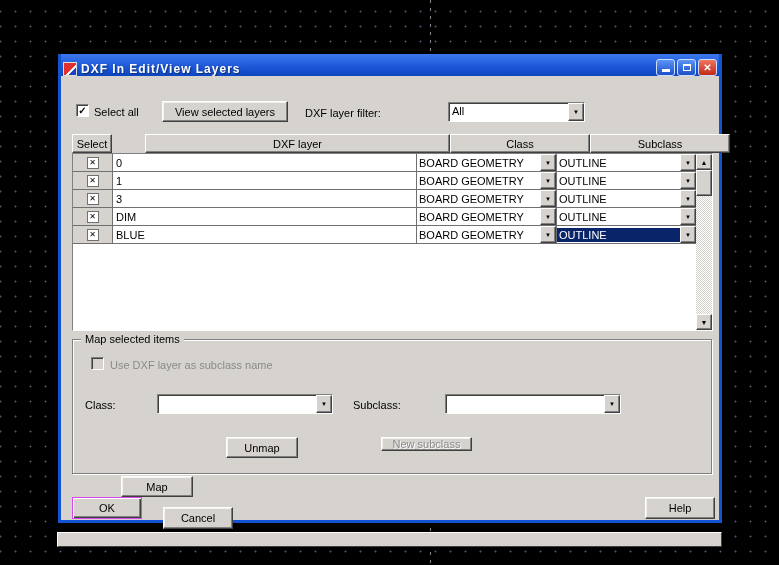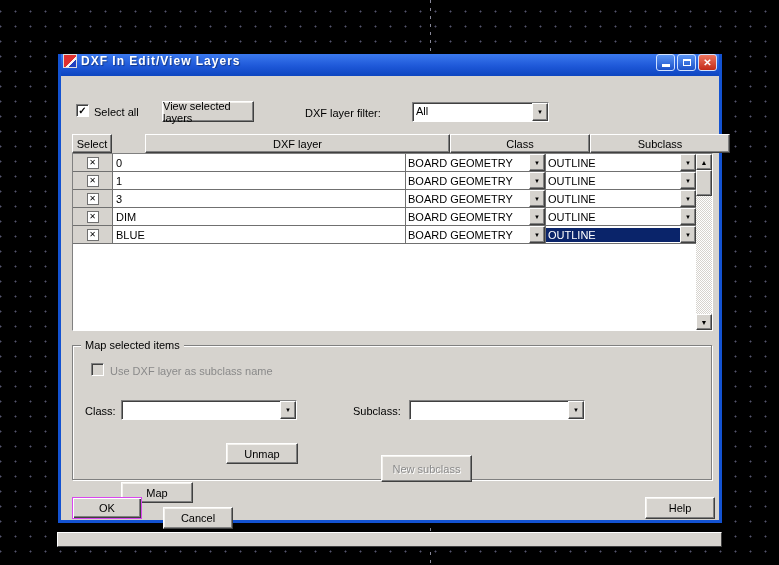--- a/index.html
+++ b/index.html
@@ -11,21 +11,21 @@
     font-family:"Liberation Sans",sans-serif;
   }
   .vline{position:absolute;left:430px;top:0;width:1px;height:565px;
     background:repeating-linear-gradient(180deg,#8a8a9a 0 3px,transparent 3px 8px);}
   .strip{position:absolute;left:57px;top:532px;width:665px;height:15px;background:#d6d3ce;
     border:1px solid;border-color:#ffffff #404040 #404040 #ffffff;box-sizing:border-box;}
 
   
   .dialog{position:absolute;left:58px;top:54px;width:664px;height:469px;box-sizing:border-box;
     background:#1352d1;padding:0 3px 3px;box-shadow:2px 2px 6px rgba(0,0,0,0.6);}
-  .titlebar{height:22px;display:flex;align-items:flex-start;
+  .titlebar{height:22px;display:flex;align-items:flex-end;
     background:linear-gradient(180deg,#3b79ee 0%,#1e58d8 55%,#0d45c0 100%);}
   .app-icon{width:14px;height:14px;margin:0 4px 0 2px;border:1px solid #ddd;box-sizing:border-box;
     background:linear-gradient(135deg,#e03030 0 55%,#f5f5f5 55% 70%,#2040c0 70%);}
   .title-text{color:#fff;font-size:12px;font-weight:bold;letter-spacing:1px;flex:1;
     white-space:nowrap;overflow:hidden;text-shadow:1px 1px 1px rgba(0,0,0,0.4);}
   .win-btns{display:flex;gap:2px;margin-right:2px;}
   .winbtn{width:19px;height:17px;border-radius:3px;border:1px solid #cfe0ff;box-sizing:border-box;
     display:flex;align-items:center;justify-content:center;
     background:linear-gradient(180deg,#5a95f5,#1c50c8);color:#fff;font-size:10px;font-weight:bold;}
   .winbtn.close{background:linear-gradient(180deg,#f0755f,#c22a18);}
@@ -38,58 +38,58 @@
   .btn{position:absolute;background:#d6d3ce;border:1px solid;border-color:#ffffff #404040 #404040 #ffffff;
     box-shadow:inset -1px -1px 0 #808080,inset 1px 1px 0 #f4f2ee;box-sizing:border-box;
     display:flex;align-items:center;justify-content:center;font-size:11px;cursor:default;}
   .btn.default{border:1px solid #d946ef;box-shadow:inset 1px 1px 0 #ffffff,inset -1px -1px 0 #404040,inset -2px -2px 0 #808080;}
   .btn.disabled{color:#8a8a8a;text-shadow:1px 1px 0 #ffffff;}
   .checkbox{width:13px;height:13px;background:#fff;border:1px solid;border-color:#808080 #ffffff #ffffff #808080;
     box-shadow:inset 1px 1px 0 #404040;box-sizing:border-box;display:flex;align-items:center;justify-content:center;
     font-size:10px;font-weight:bold;line-height:1;}
   .checkbox.disabled{background:#d6d3ce;}
   .combo{position:absolute;display:flex;background:#fff;border:1px solid;border-color:#808080 #ffffff #ffffff #808080;
-    box-shadow:inset 1px 1px 0 #404040;box-sizing:border-box;}
+    box-shadow:inset 1px 1px 0 #404040;box-sizing:border-box;margin-left:36px;}
   .combo .val{flex:1;padding:2px 3px;white-space:nowrap;overflow:hidden;}
   .combo .arrow,.cell-arrow{width:16px;background:#d6d3ce;border:1px solid;border-color:#ffffff #404040 #404040 #ffffff;
     box-shadow:inset -1px -1px 0 #808080;box-sizing:border-box;display:flex;align-items:center;justify-content:center;
     font-size:6px;line-height:1;}
   .label{position:absolute;white-space:nowrap;}
 
   
   .thead{position:absolute;left:11px;top:58px;display:flex;height:19px;}
   .th{background:#d6d3ce;border:1px solid;border-color:#ffffff #404040 #404040 #ffffff;
     box-shadow:inset -1px -1px 0 #808080;box-sizing:border-box;display:flex;align-items:center;justify-content:center;}
   .tbody{position:absolute;left:11px;top:77px;width:641px;height:178px;background:#fff;
     border:1px solid;border-color:#808080 #ffffff #ffffff #808080;box-sizing:border-box;}
   .rows{position:absolute;left:0;top:0;right:16px;}
   .trow{display:flex;height:17px;border-bottom:1px solid #707070;}
   .td{border-right:1px solid #707070;box-sizing:border-box;display:flex;align-items:center;overflow:hidden;}
   .td.sel{width:40px;background:#d6d3ce;justify-content:center;}
   .td.layer{flex:1;padding-left:3px;background:#fff;}
   .td.cls{width:140px;background:#fff;}
-  .td.sub{width:150px;background:#fff;border-right:none;}
+  .td.sub{width:139px;background:#fff;border-right:none;}
   .td .txt{flex:1;padding:1px 2px;white-space:nowrap;overflow:hidden;}
   .td .txt.hl{background:#0a246a;color:#fff;}
   .rowcheck{width:12px;height:12px;background:#fff;border:1px solid #707070;box-sizing:border-box;
     display:flex;align-items:center;justify-content:center;font-size:8px;line-height:1;}
   .cell-arrow{height:100%;}
 
   
   .scrollbar{position:absolute;top:0;right:0;width:16px;height:176px;display:flex;flex-direction:column;
     background:repeating-conic-gradient(#ffffff 0 25%,#d6d3ce 0 50%) 0 0/2px 2px;}
   .scr-btn{height:16px;flex:none;background:#d6d3ce;border:1px solid;border-color:#ffffff #404040 #404040 #ffffff;
     box-shadow:inset -1px -1px 0 #808080;box-sizing:border-box;display:flex;align-items:center;justify-content:center;
     font-size:7px;line-height:1;}
   .scr-thumb{height:26px;flex:none;background:#d6d3ce;border:1px solid;border-color:#ffffff #404040 #404040 #ffffff;
     box-shadow:inset -1px -1px 0 #808080;box-sizing:border-box;}
   .scr-fill{flex:1;}
 
   
-  .group{position:absolute;left:11px;top:269px;width:640px;height:135px;box-sizing:border-box;
+  .group{position:absolute;left:11px;top:263px;width:640px;height:135px;box-sizing:border-box;
     border:1px solid #808080;box-shadow:inset 1px 1px 0 #ffffff,1px 1px 0 #ffffff;}
   .group-title{position:absolute;left:8px;top:-7px;background:#d6d3ce;padding:0 4px;font-size:11px;}
   .gray-text{color:#8a8a8a;}
 </style>
 </head>
 <body>
 
 <div class="vline"></div>
 <div class="strip"></div>
 
@@ -111,21 +111,21 @@
     </span>
   </div>
 
   <div class="content">
 
     <span class="checkbox" style="position:absolute;left:15px;top:28px;">
       <span>✓</span>
     </span>
     <span class="label" style="left:33px;top:30px;">Select all</span>
 
-    <div class="btn" style="left:101px;top:25px;width:92px;height:21px;">
+    <div class="btn" style="left:101px;top:25px;width:126px;height:21px;">
       <span>View selected layers</span>
     </div>
 
     <span class="label" style="left:244px;top:31px;">DXF layer filter:</span>
 
     <div class="combo" style="left:351px;top:26px;width:137px;height:20px;">
       <span class="val">All</span>
       <span class="arrow">
           <span>▼</span>
         </span>
@@ -291,21 +291,21 @@
             <span>▼</span>
           </span>
       </div>
 
       <div class="btn" style="left:48px;top:97px;width:72px;height:21px;margin-top:39px;">
         <span>Map</span>
       </div>
       <div class="btn" style="left:153px;top:97px;width:72px;height:21px;">
         <span>Unmap</span>
       </div>
-      <div class="btn disabled" style="left:308px;top:97px;width:91px;height:27px;margin-top:12px;">
+      <div class="btn disabled" style="left:308px;top:97px;width:91px;height:14px;">
         <span>New subclass</span>
       </div>
     </div>
 
     <div class="btn default" style="left:11px;top:421px;width:70px;height:22px;">
       <span>OK</span>
     </div>
     <div class="btn" style="left:102px;top:431px;width:70px;height:22px;">
       <span>Cancel</span>
     </div>

